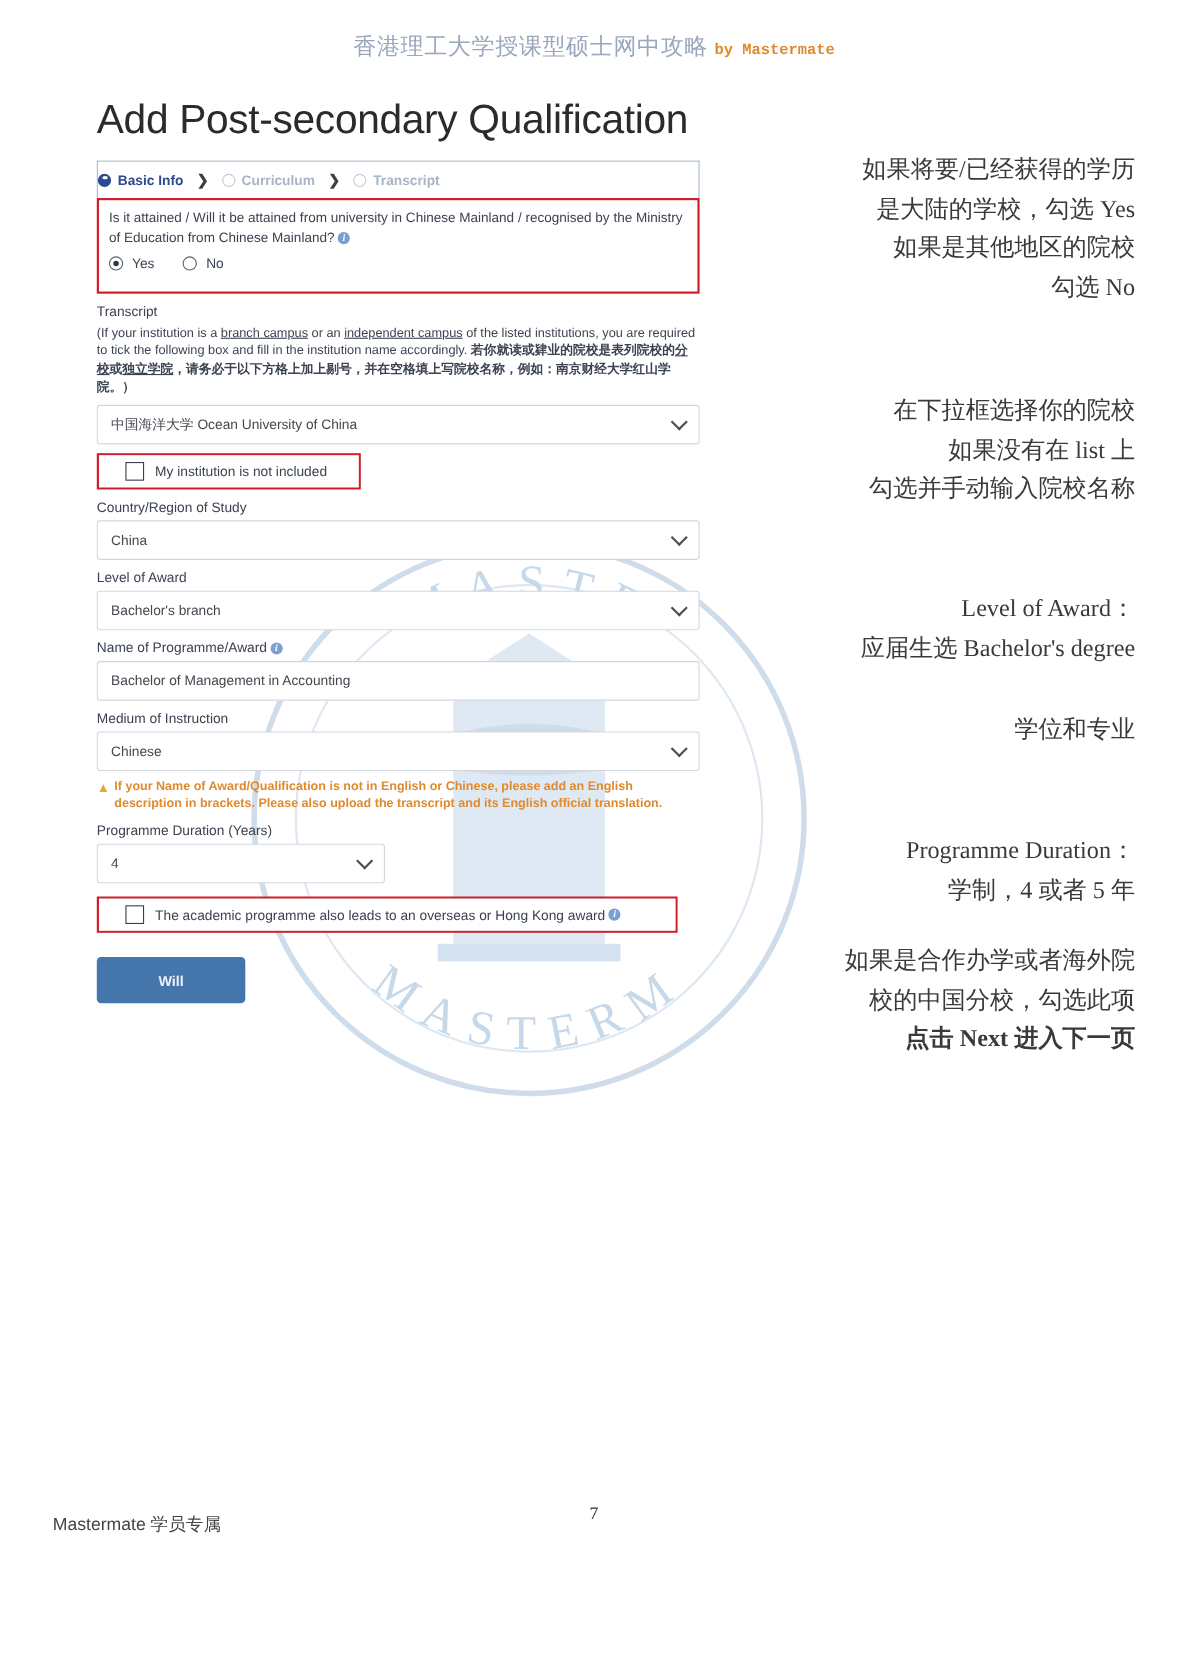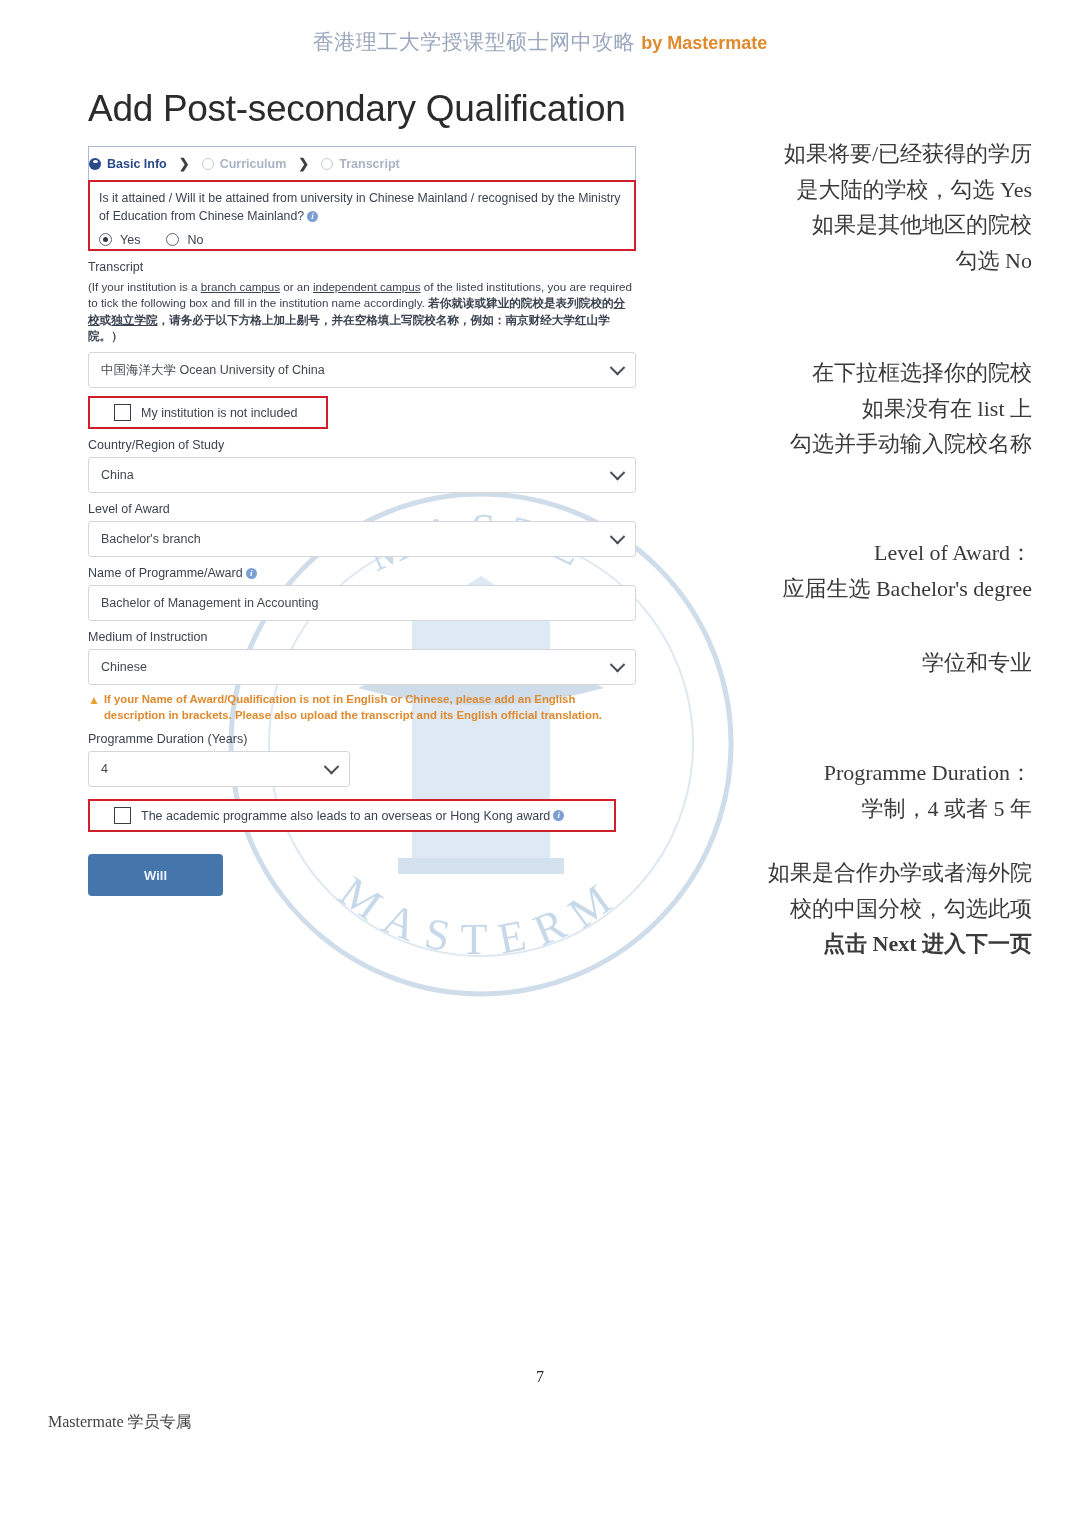--- a/index.html
+++ b/index.html
@@ -24,22 +24,22 @@
     text-align: center;
     white-space: nowrap;
   }
   .page-header .cn {
     font-family: "Liberation Serif", serif;
     font-size: 21px;
     color: #9aa7bd;
     letter-spacing: 0.5px;
   }
   .page-header .by {
-    font-family: Liberation Sans, sans-serif;
-    font-size: 18px;
+    font-family: Liberation Mono, monospace;
+    font-size: 14px;
     font-weight: bold;
     color: #e08a2e;
     margin-left: 6px;
   }
 
   
   .watermark {
     position: absolute;
     left: 198px;
     top: 388px;
@@ -121,21 +121,21 @@
     font-weight: bold;
     margin: 0 12px;
   }
 
   
   .red-box {
     border: 2.5px solid #d01e2a;
     box-sizing: border-box;
   }
   .question {
-    padding: 8px 9px 2px 9px;
+    padding: 8px 9px 18px 9px;
     background: #fff;
   }
   .q-text {
     font-size: 12.3px;
     color: #3b4351;
     line-height: 1.45;
     font-weight: 500;
   }
   .info-dot {
     display: inline-block;
@@ -299,22 +299,22 @@
     left: 0; width: 1080px;
     top: 1368px;
     text-align: center;
     font-family: "Liberation Serif", serif;
     font-size: 16px;
     color: #2b2b2b;
   }
   .footer-note {
     position: absolute;
     left: 48px;
-    top: 1412px;
-    font-family: Liberation Serif, serif;
+    top: 1376px;
+    font-family: Liberation Sans, sans-serif;
     font-size: 16px;
     color: #444;
   }
 </style>
 </head>
 <body>
 
 <div class="page-header">
   <span class="cn">香港理工大学授课型硕士网中攻略</span><span class="by">by Mastermate</span>
 </div>

